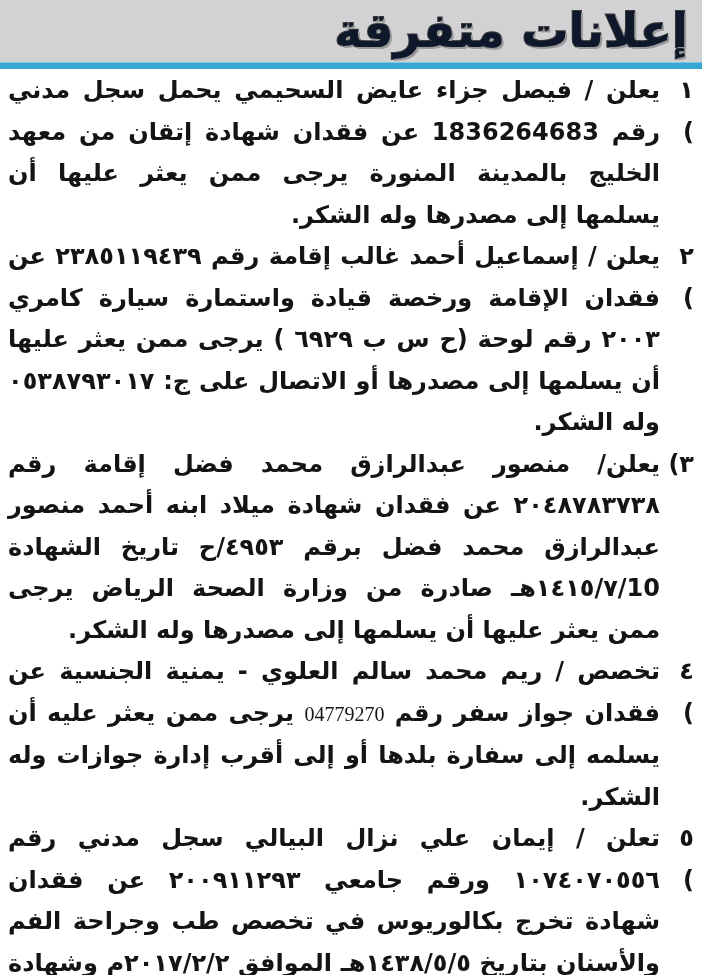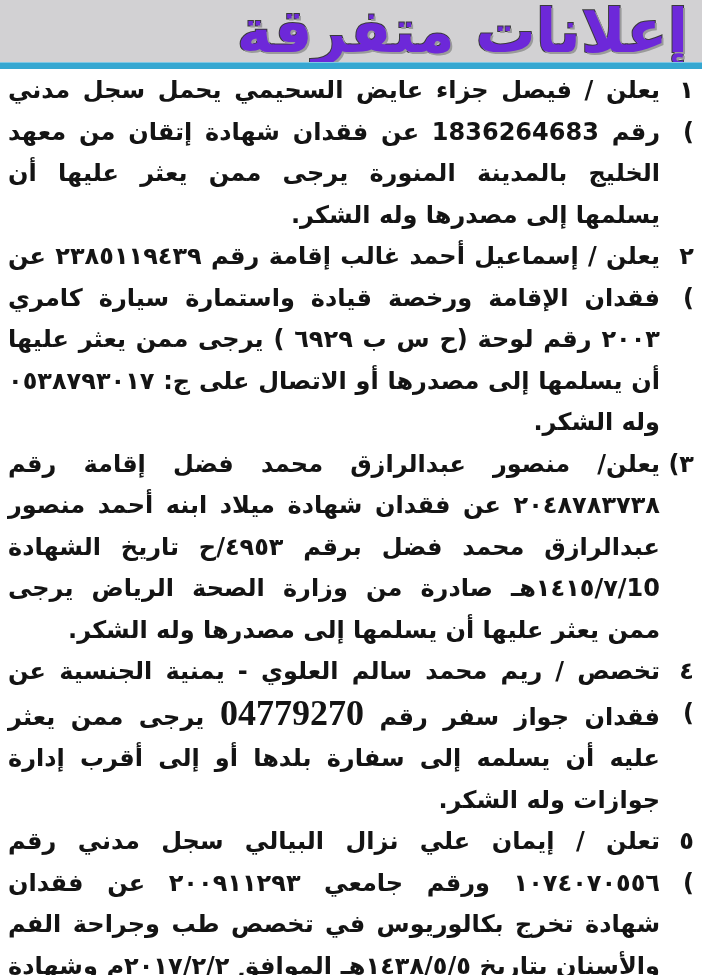--- a/index.html
+++ b/index.html
@@ -21,23 +21,23 @@
       height: 62px;
       background: #d2d1d3;
     }
     .header-title {
       position: absolute;
       right: 14px;
       top: 2px;
       height: 58px;
       font-family: "DejaVu Sans", sans-serif;
       font-weight: bold;
-      font-size: 60px;
+      font-size: 47px;
       line-height: 58px;
-      color: #6d28d9;
+      color: #0f172a;
       direction: rtl;
       letter-spacing: 1px;
       -webkit-text-stroke: 2px #3a3a3a;
       paint-order: stroke fill;
       text-shadow: 2px 2px 0 #9a9a9a;
       white-space: nowrap;
     }
     .header-rule {
       position: absolute;
       left: 0;
@@ -72,22 +72,22 @@
       right: 0;
       top: 0;
       width: 32px;
       text-align: right;
     }
     .notice-body {
       display: block;
     }
     .latin-num {
       font-family: "Liberation Serif", serif;
-      font-weight: bold;
-      font-size: 36px;
+      font-weight: normal;
+      font-size: 20px;
       direction: ltr;
       unicode-bidi: isolate;
     }
   </style>
 </head>
 <body>
 
 <div class="header">
   <div class="header-title">إعلانات متفرقة</div>
 </div>

